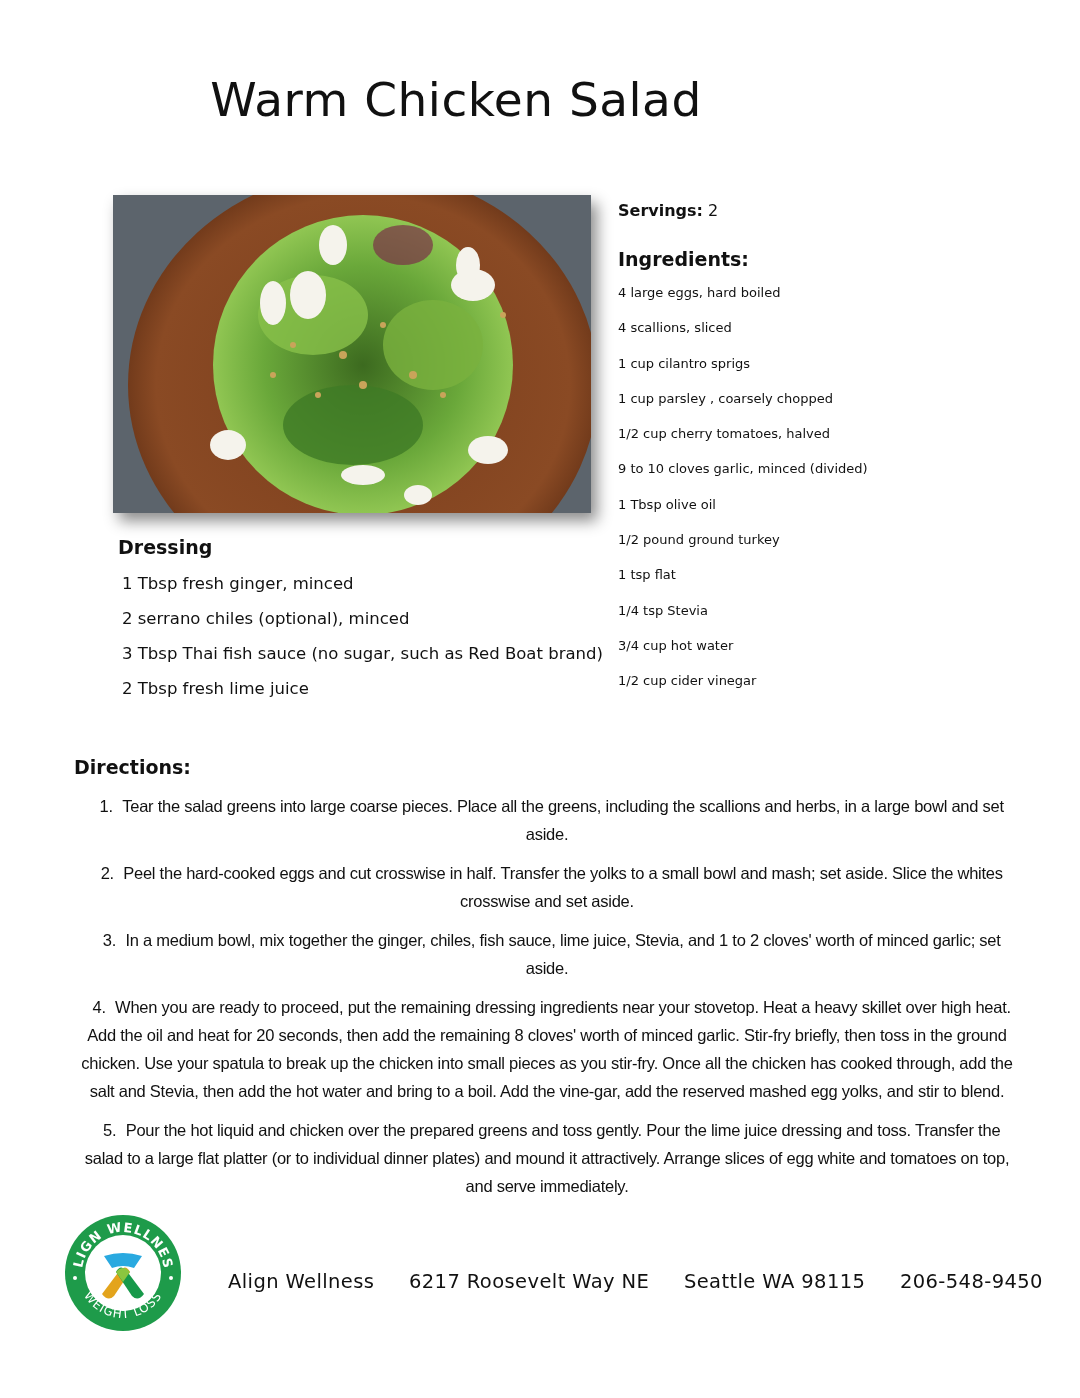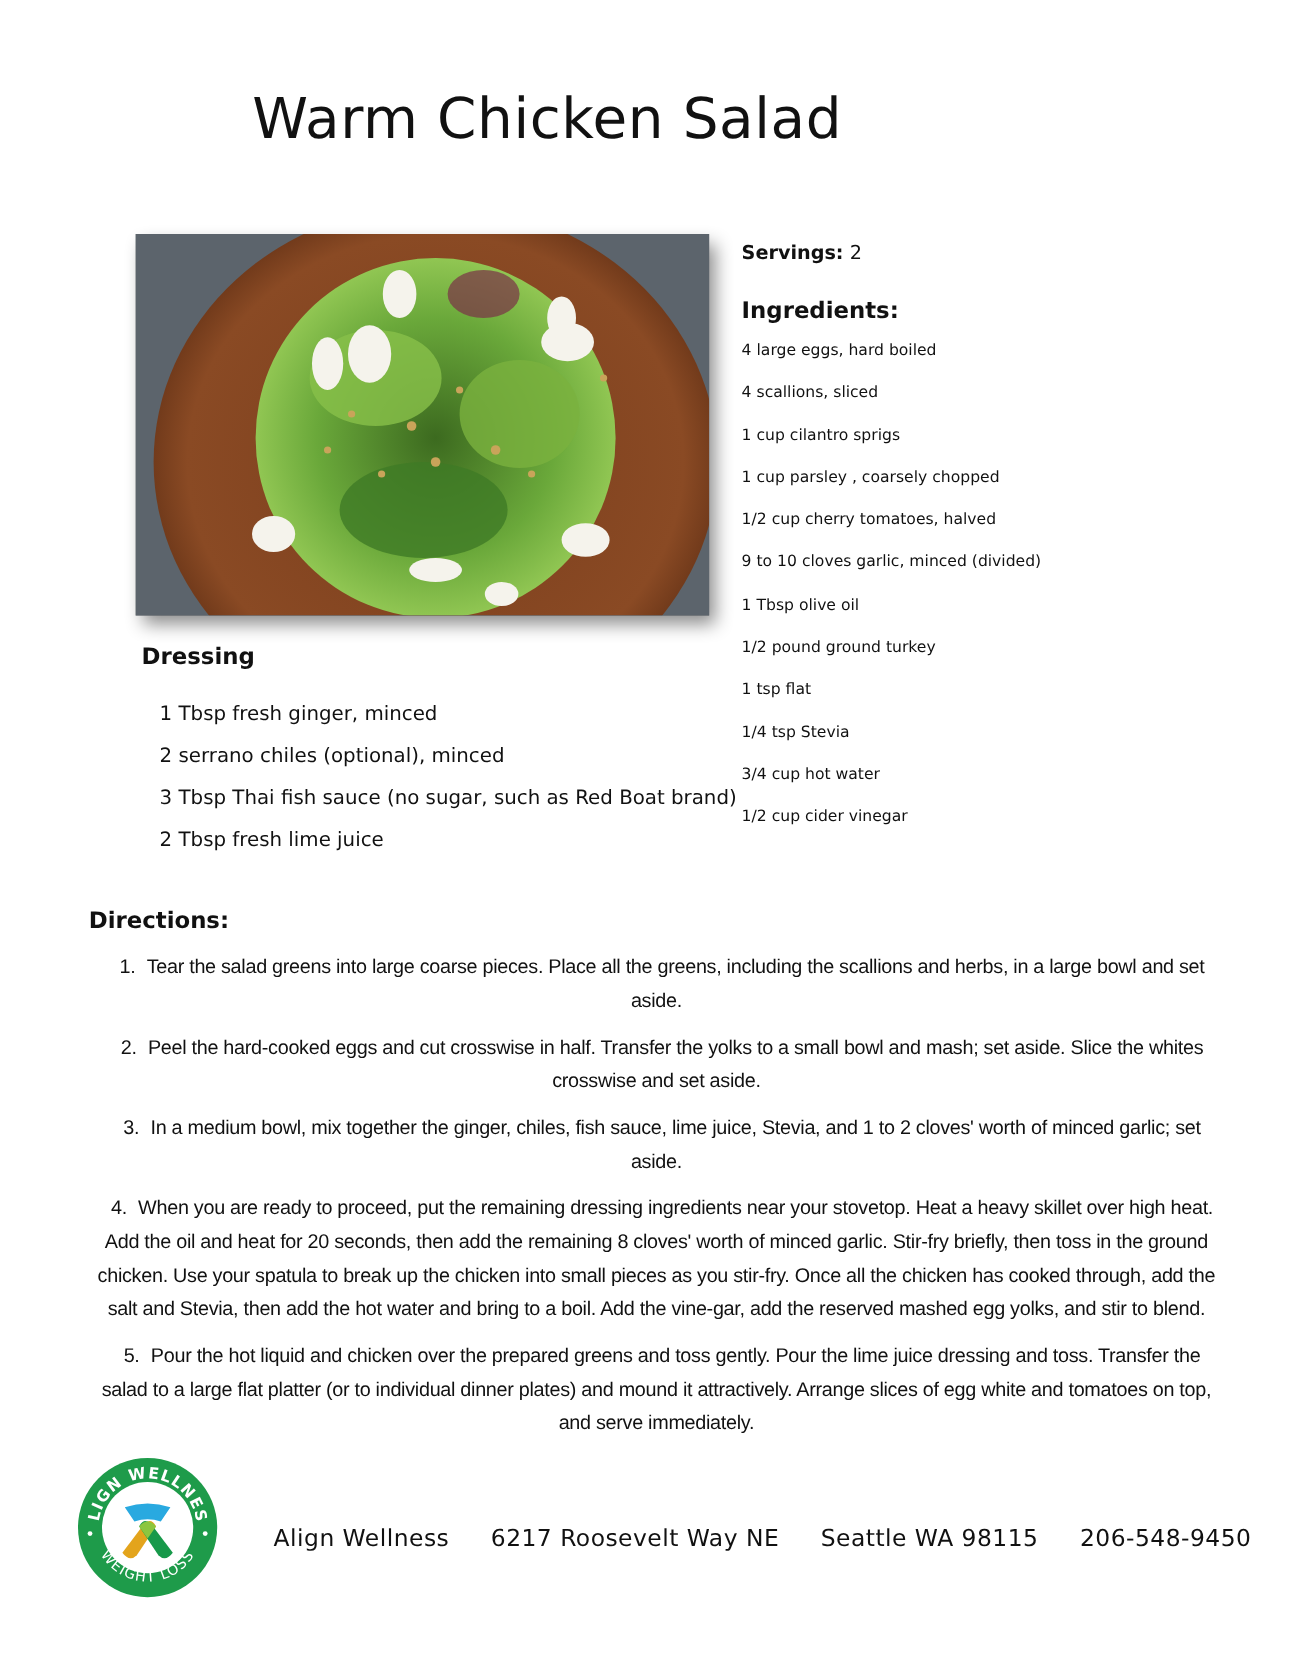--- a/index.html
+++ b/index.html
@@ -6,21 +6,21 @@
     body { width: 1080px; height: 1398px; position: relative; overflow: hidden; color: #111; font-family: "DejaVu Sans", sans-serif; }
     .title { position: absolute; top: 72px; left: 0; width: 912px; text-align: center; font-size: 47px; font-weight: normal; letter-spacing: 0.5px; margin: 0; }
     .photo { position: absolute; left: 113px; top: 195px; width: 478px; height: 318px; box-shadow: 6px 8px 14px rgba(0,0,0,0.45); overflow: hidden; background: #5a6168; }
     .photo svg { display: block; }
     .servings { position: absolute; left: 618px; top: 201px; font-size: 16px; }
     .servings b { font-weight: bold; }
     .ing-head { position: absolute; left: 618px; top: 248px; font-size: 19px; font-weight: bold; }
     .ing-list { position: absolute; left: 618px; top: 282px; margin: 0; padding: 0; list-style: none; font-size: 13px; }
     .ing-list li { height: 35.3px; line-height: 22px; white-space: nowrap; }
     .dress-head { position: absolute; left: 118px; top: 536px; font-size: 19px; font-weight: bold; }
-    .dress-list { position: absolute; left: 118px; top: 569px; margin: 15px; padding: 0; list-style: none; font-size: 16.5px; }
+    .dress-list { position: absolute; left: 118px; top: 569px; margin: 4px; padding: 0; list-style: none; font-size: 16.5px; }
     .dress-list li { height: 35px; line-height: 22px; white-space: nowrap; }
     .dir-head { position: absolute; left: 74px; top: 756px; font-size: 19px; font-weight: bold; }
     .directions { position: absolute; left: 74px; top: 792px; width: 946px; margin: 0; padding: 0; list-style: none; font-family: "Liberation Sans", sans-serif; font-size: 16.5px; letter-spacing: -0.25px; }
     .directions li { line-height: 28px; margin-bottom: 11px; text-align: center; }
     .directions .num { display: inline-block; width: 32px; }
     .logo { position: absolute; left: 62px; top: 1212px; width: 122px; height: 122px; }
     .footer { position: absolute; left: 228px; top: 1270px; font-size: 19.5px; white-space: nowrap; letter-spacing: 0.4px; }
     .footer span { margin-right: 28px; }
     .footer span:last-child { margin-right: 0; }
   </style>

